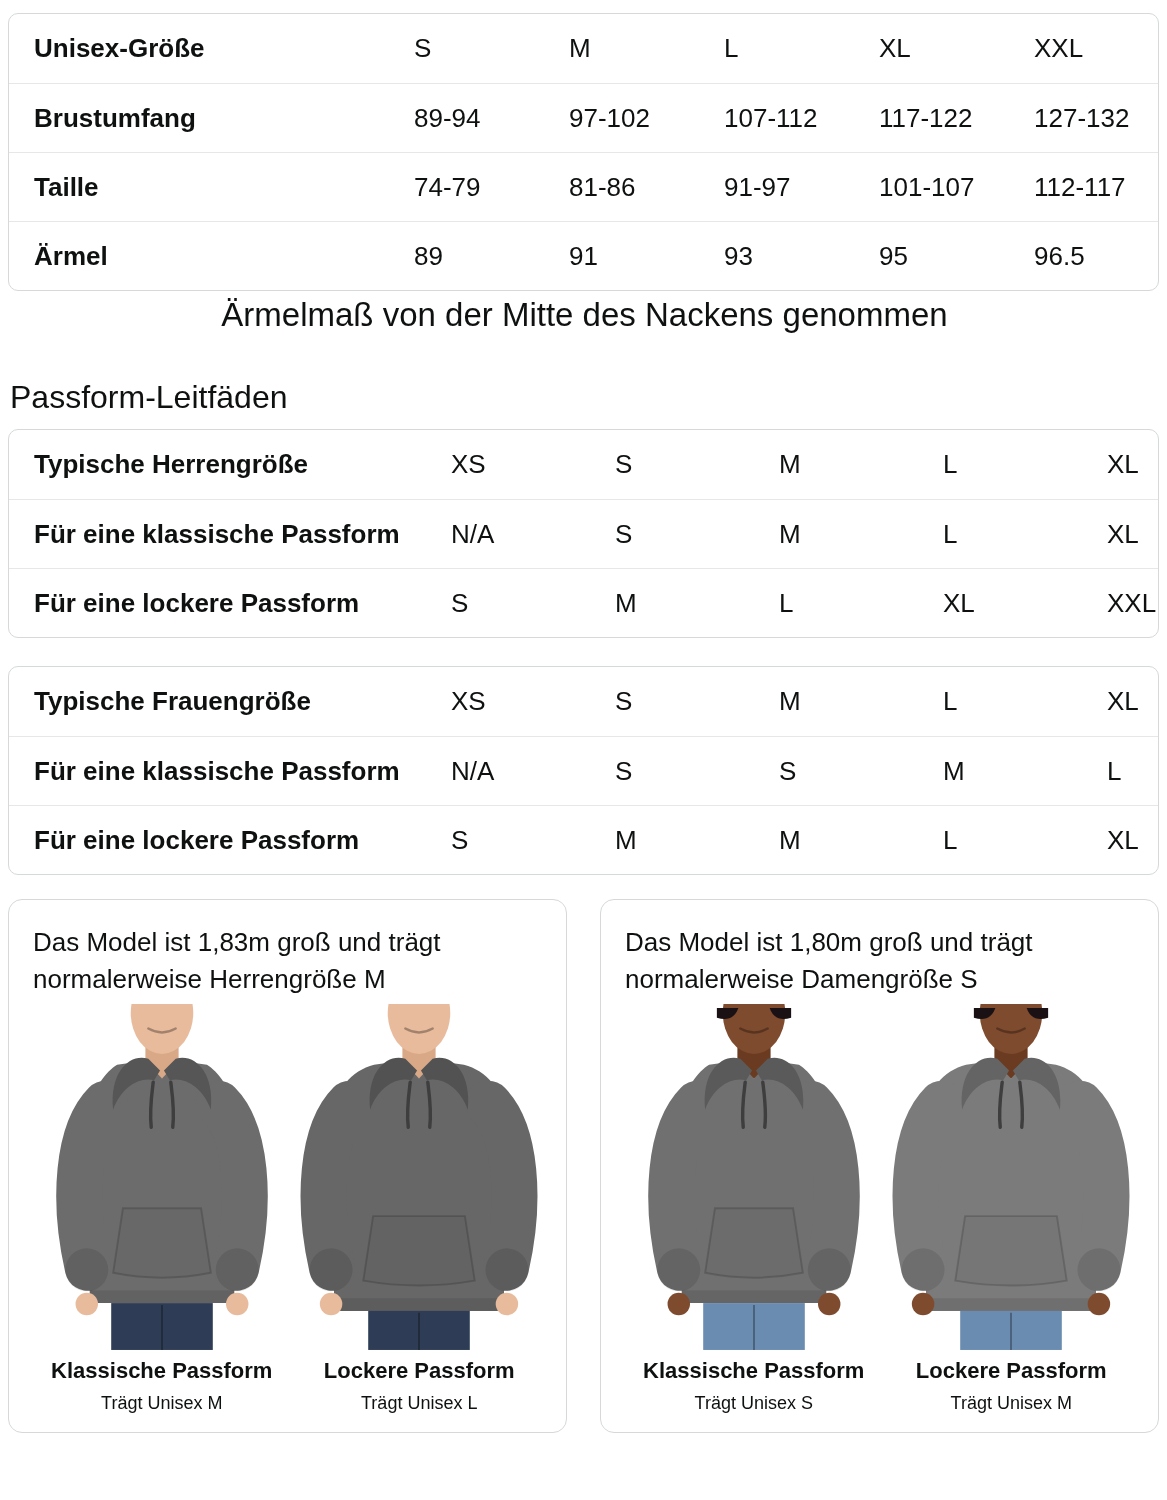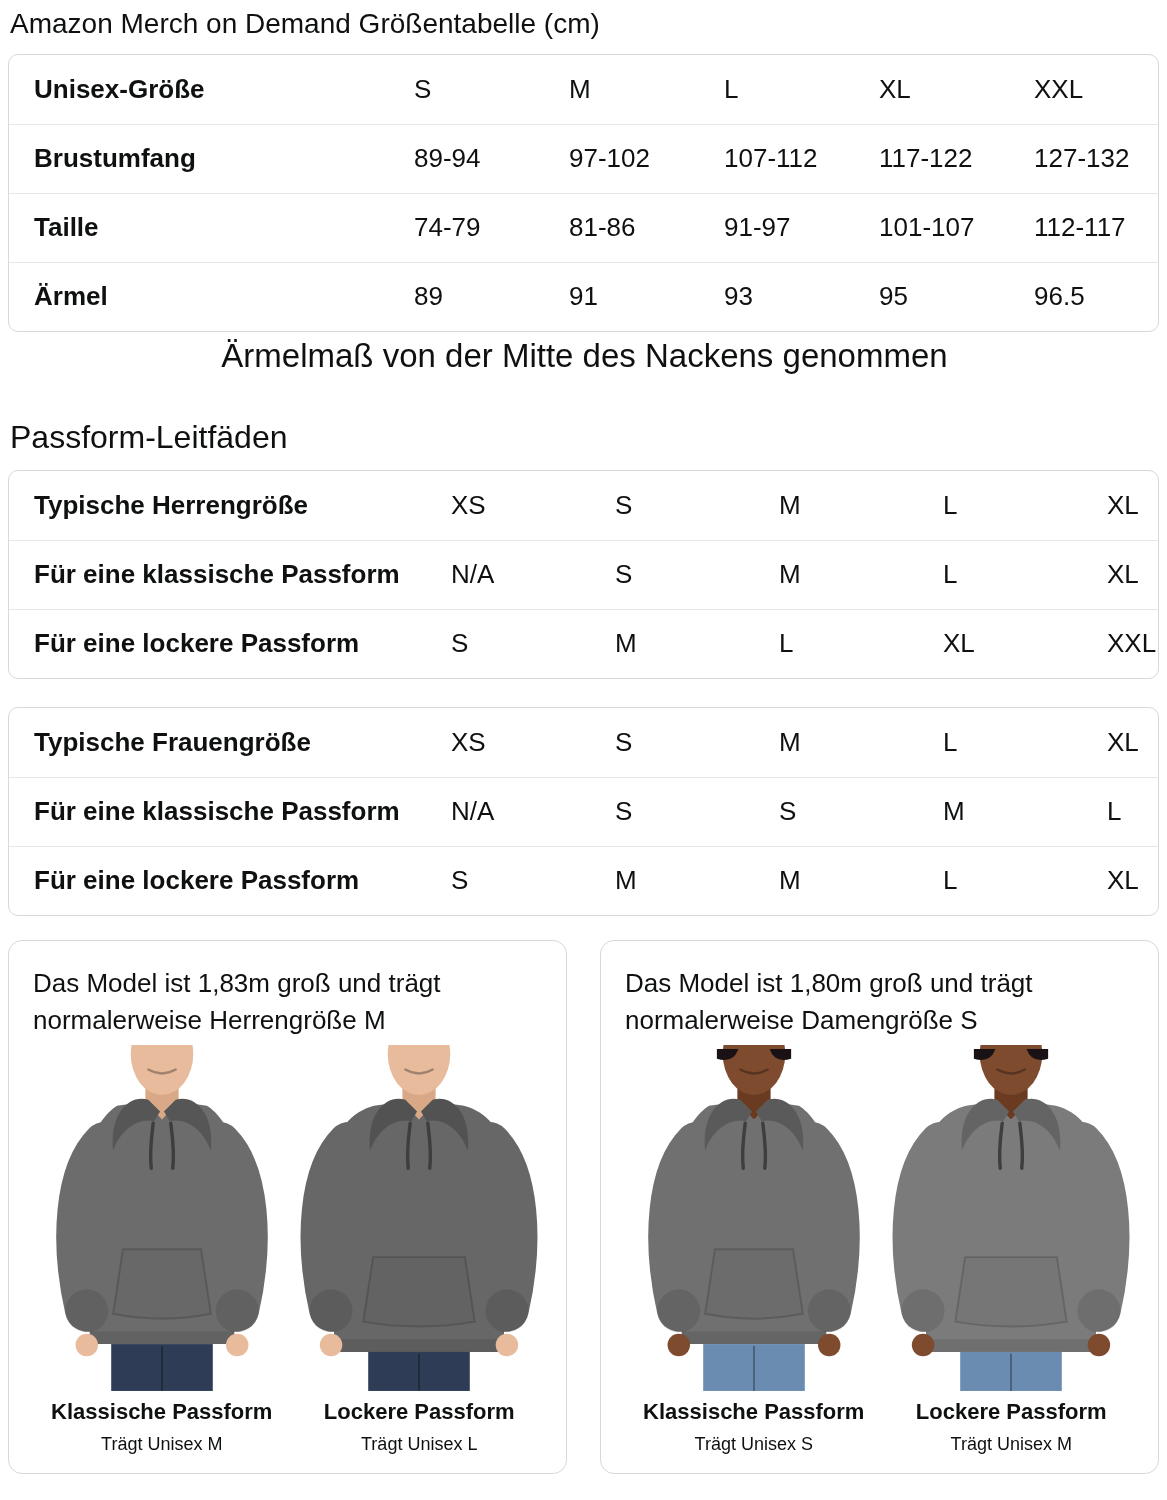--- a/index.html
+++ b/index.html
@@ -48,21 +48,20 @@
   .figure{flex:1;display:flex;flex-direction:column;align-items:center;}
   .figure-art{width:254px;height:350px;display:block;}
   .cap-fit{font-weight:700;font-size:22px;margin-top:4px;text-align:center;}
   .cap-size{font-weight:400;font-size:18px;margin-top:9px;text-align:right;}
 </style>
 </head>
 <body>
 
 <div class="page">
 
-  <h1 class="page-title">Amazon Merch on Demand Größentabelle (cm)</h1>
 
   <section class="data-table" id="unisex-size-table">
       <div class="trow cols5">
         <div class="rlabel">Unisex-Größe</div>
         <div class="cell">S</div>
         <div class="cell">M</div>
         <div class="cell">L</div>
         <div class="cell">XL</div>
         <div class="cell">XXL</div>
       </div>

